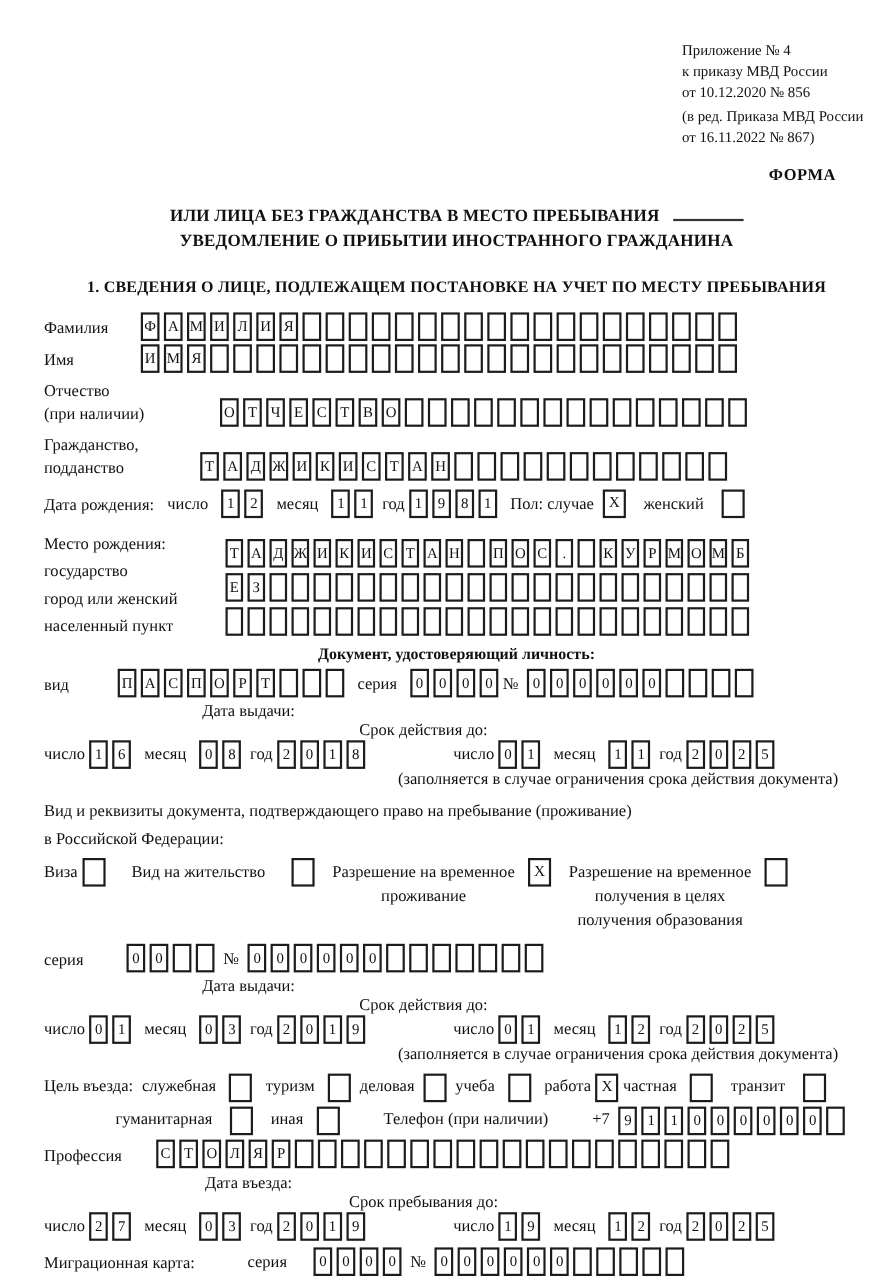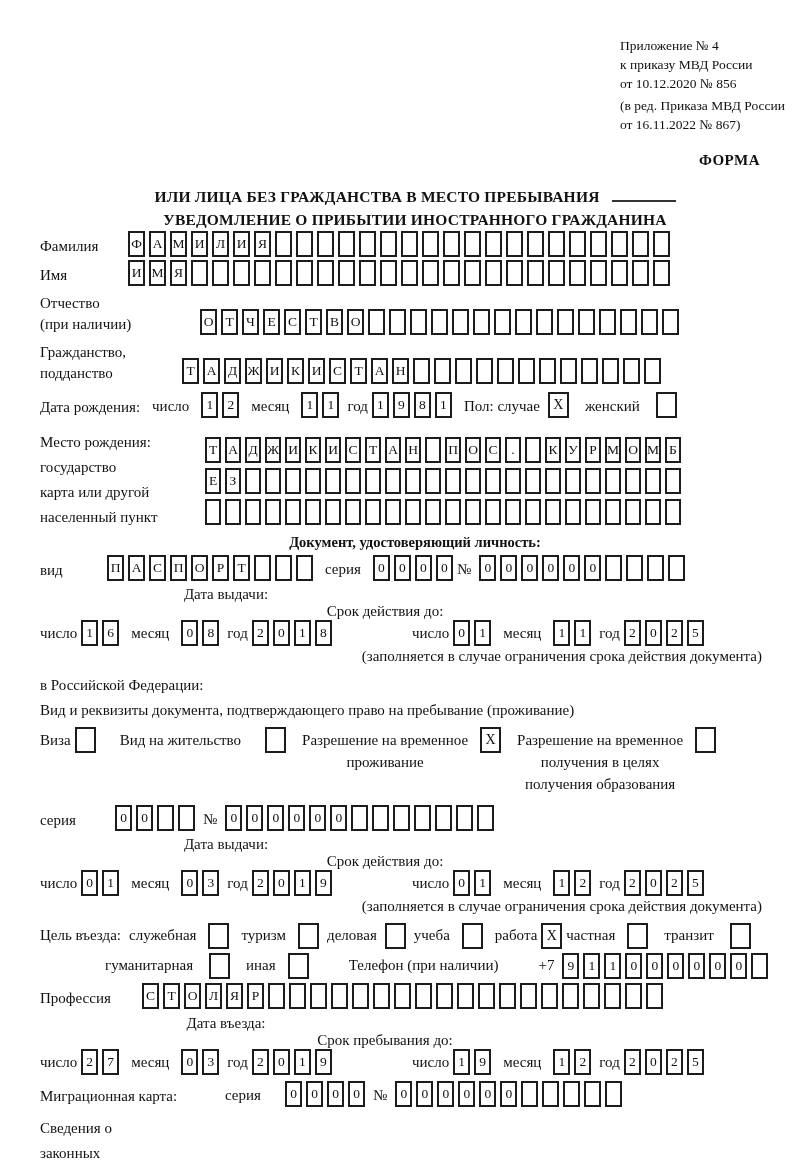--- a/index.html
+++ b/index.html
@@ -76,20 +76,21 @@
     <div>от 16.11.2022 № 867)</div>
   </div>
 
   <div class="form-label">ФОРМА</div>
 
   <div class="title">
     <div><span>ИЛИ ЛИЦА БЕЗ ГРАЖДАНСТВА В МЕСТО ПРЕБЫВАНИЯ</span><span class="title-underline"></span></div>
     <div>УВЕДОМЛЕНИЕ О ПРИБЫТИИ ИНОСТРАННОГО ГРАЖДАНИНА</div>
   </div>
 
+  <div class="section-heading">1. СВЕДЕНИЯ О ЛИЦЕ, ПОДЛЕЖАЩЕМ ПОСТАНОВКЕ НА УЧЕТ ПО МЕСТУ ПРЕБЫВАНИЯ</div>
 
   <div class="row">
     <span class="lbl w-88">Фамилия</span>
     <span class="cells">
         <span class="cell">Ф</span>
         <span class="cell">А</span>
         <span class="cell">М</span>
         <span class="cell">И</span>
         <span class="cell">Л</span>
         <span class="cell">И</span>
@@ -244,21 +245,21 @@
       <span class="gap16"></span>
     <span class="lbl2">женский</span>
       <span class="gap16"></span>
     <span class="checkbox"></span>
   </div>
 
   <div class="row stackrows" style="margin-bottom:0;">
     <span class="lbl w-165" style="line-height:25px;">
       <span>Место рождения:</span><br>
       <span>государство</span><br>
-      <span>карта или другой</span><br>
+      <span>город или женский</span><br>
       <span>населенный пункт</span>
     </span>
     <span>
       <span class="cells cells-sm">
           <span class="cell">Т</span>
           <span class="cell">А</span>
           <span class="cell">Д</span>
           <span class="cell">Ж</span>
           <span class="cell">И</span>
           <span class="cell">К</span>
@@ -427,22 +428,22 @@
           <span class="cell">2</span>
           <span class="cell">0</span>
           <span class="cell">2</span>
           <span class="cell">5</span>
         </span>
     </span>
   </div>
   <div class="small-note">(заполняется в случае ограничения срока действия документа)</div>
 
   <div style="line-height:25px;">
+    <div>Вид и реквизиты документа, подтверждающего право на пребывание (проживание)</div>
     <div>в Российской Федерации:</div>
-    <div>Вид и реквизиты документа, подтверждающего право на пребывание (проживание)</div>
   </div>
 
   <div class="permits">
     <span class="lbl2">Виза</span>
       <span class="gap4"></span>
     <span class="checkbox"></span>
       <span class="gap24"></span>
     <span class="lbl2">Вид на жительство</span>
       <span class="gap24"></span>
     <span class="checkbox"></span>

